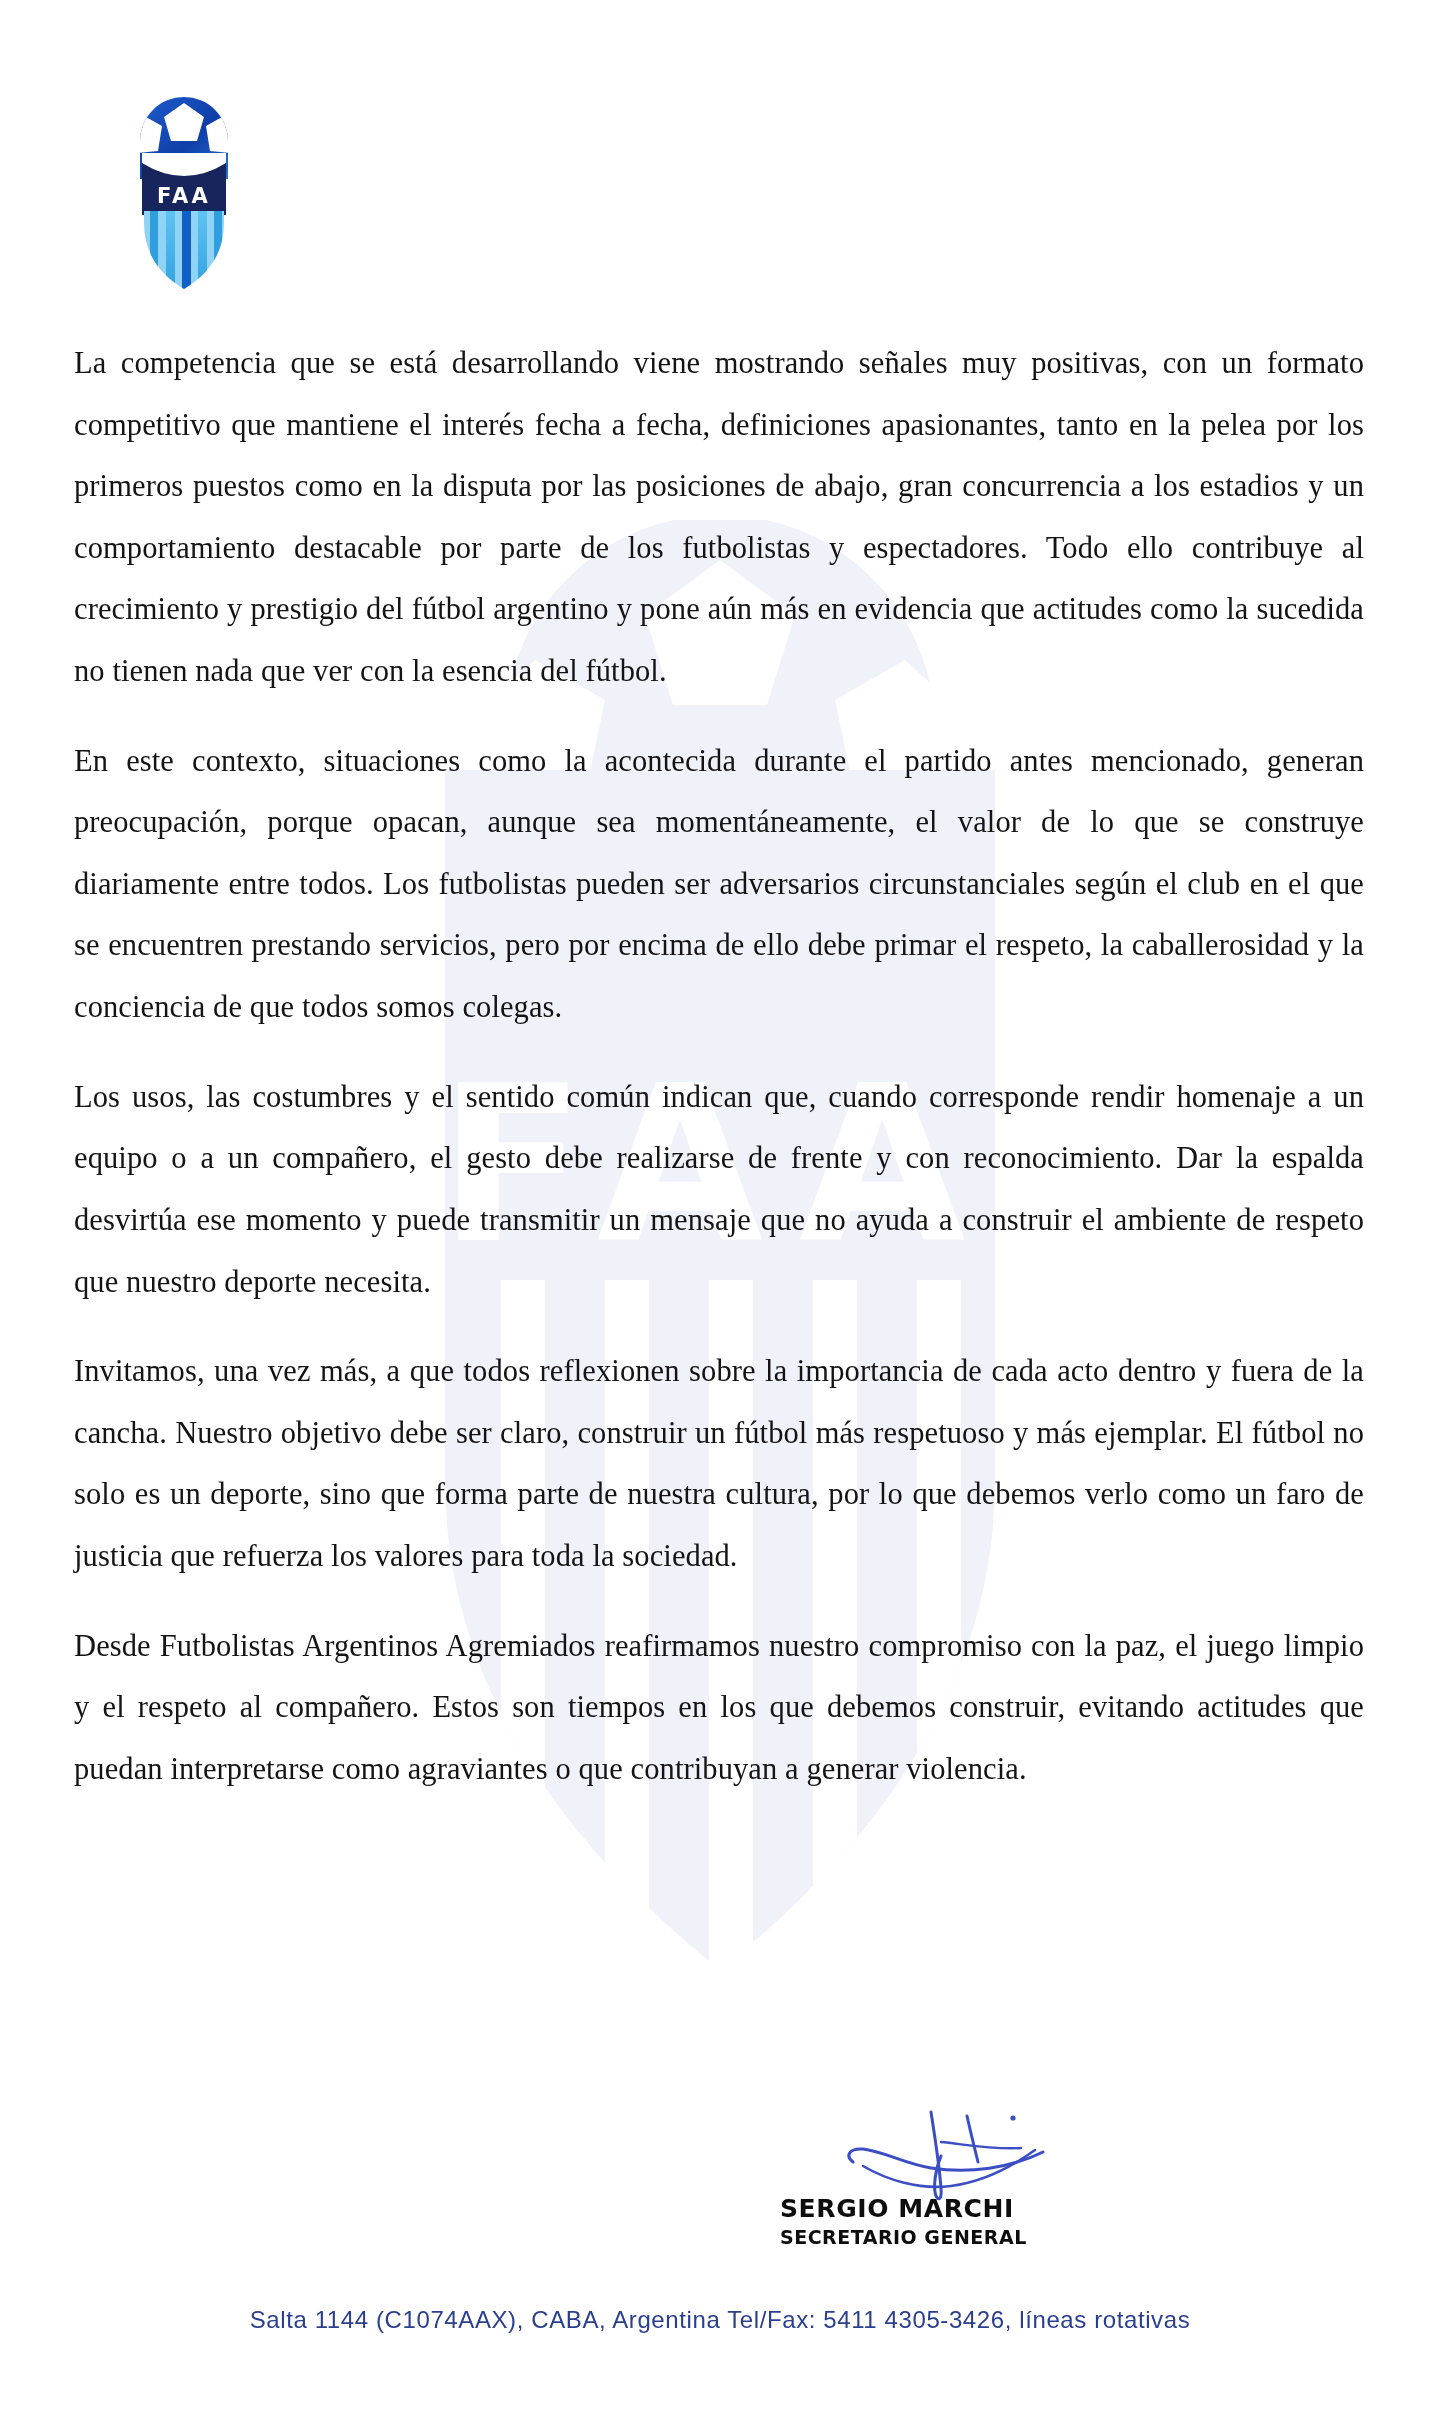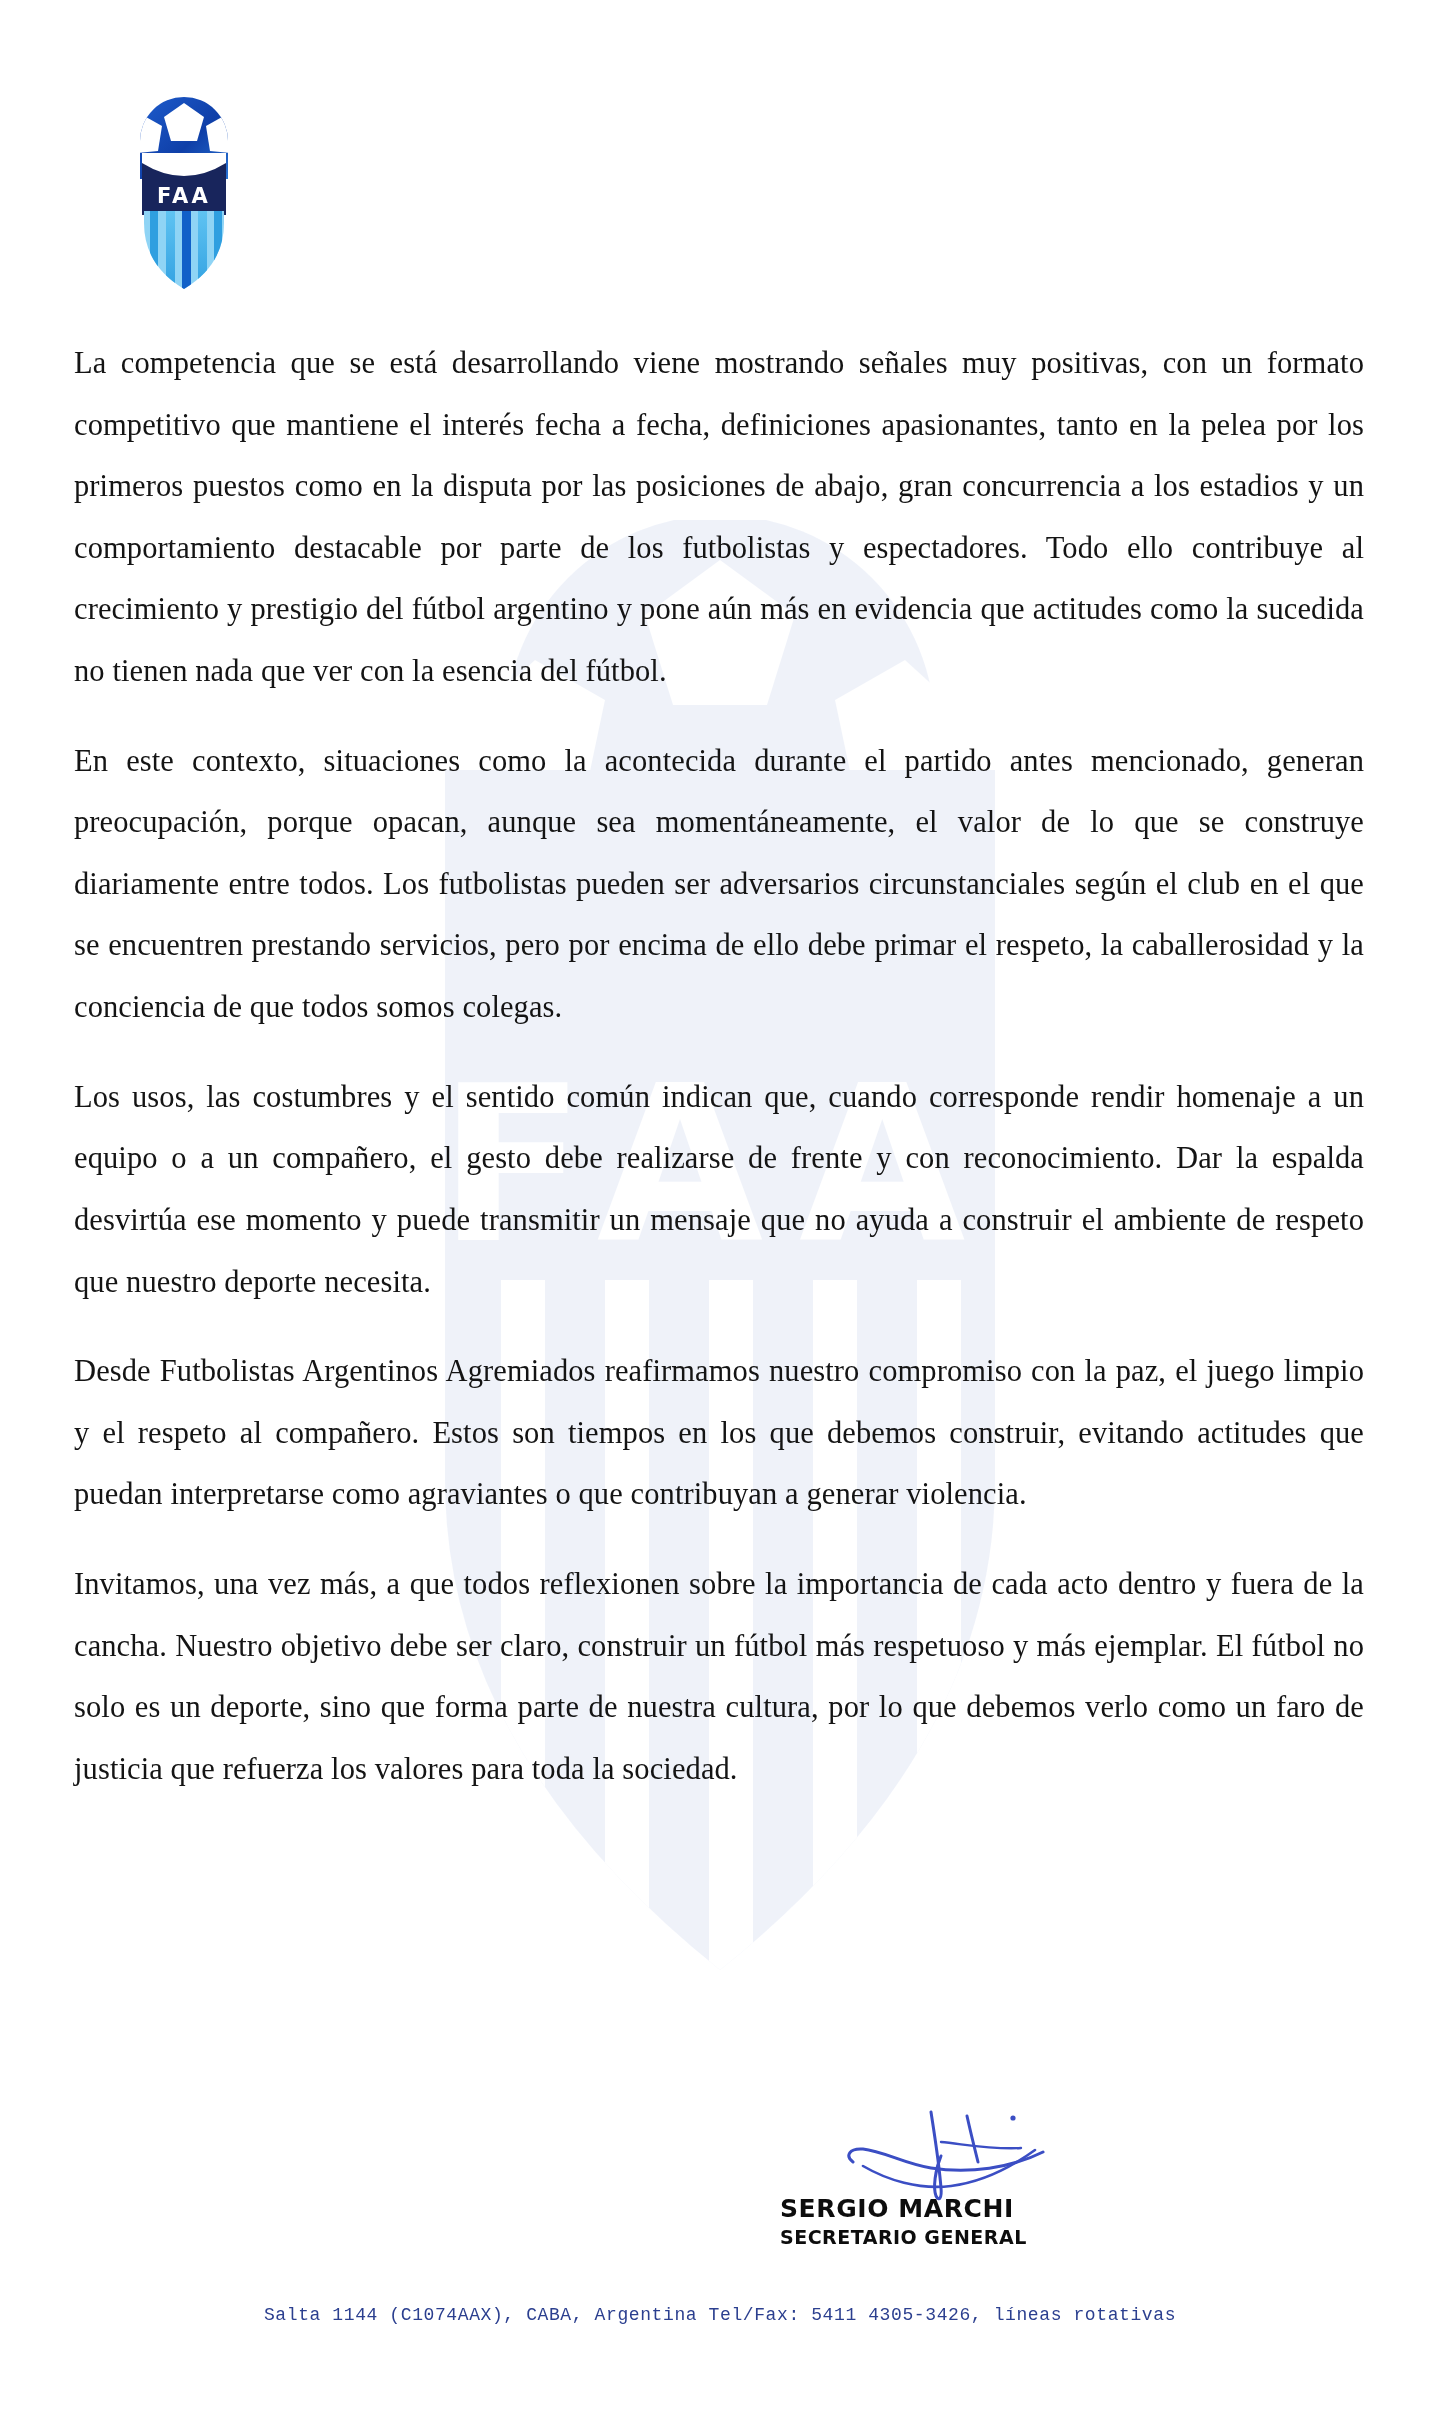--- a/index.html
+++ b/index.html
@@ -147,22 +147,22 @@
   
   .footer {
     position: absolute;
     left: 0;
     top: 2300px;
     width: 1440px;
     text-align: center;
     z-index: 4;
   }
   .footer-line {
-    font-family: Liberation Mono, monospace;
-    font-size: 18px;
+    font-family: Liberation Sans, sans-serif;
+    font-size: 24px;
     color: #2b3f8f;
     letter-spacing: 0.6px;
     line-height: 1.7;
   }
 </style>
 </head>
 <body>
 
 <div class="page">
 
@@ -242,22 +242,22 @@
         </g>
       </svg>
     </div>
 
   </div>
 
   <div class="body-col">
     <p class="para">La competencia que se está desarrollando viene mostrando señales muy positivas, con un formato competitivo que mantiene el interés fecha a fecha, definiciones apasionantes, tanto en la pelea por los primeros puestos como en la disputa por las posiciones de abajo, gran concurrencia a los estadios y un comportamiento destacable por parte de los futbolistas y espectadores. Todo ello contribuye al crecimiento y prestigio del fútbol argentino y pone aún más en evidencia que actitudes como la sucedida no tienen nada que ver con la esencia del fútbol.</p>
     <p class="para">En este contexto, situaciones como la acontecida durante el partido antes mencionado, generan preocupación, porque opacan, aunque sea momentáneamente, el valor de lo que se construye diariamente entre todos. Los futbolistas pueden ser adversarios circunstanciales según el club en el que se encuentren prestando servicios, pero por encima de ello debe primar el respeto, la caballerosidad y la conciencia de que todos somos colegas.</p>
     <p class="para">Los usos, las costumbres y el sentido común indican que, cuando corresponde rendir homenaje a un equipo o a un compañero, el gesto debe realizarse de frente y con reconocimiento. Dar la espalda desvirtúa ese momento y puede transmitir un mensaje que no ayuda a construir el ambiente de respeto que nuestro deporte necesita.</p>
+    <p class="para">Invitamos, una vez más, a que todos reflexionen sobre la importancia de cada acto dentro y fuera de la cancha. Nuestro objetivo debe ser claro, construir un fútbol más respetuoso y más ejemplar. El fútbol no solo es un deporte, sino que forma parte de nuestra cultura, por lo que debemos verlo como un faro de justicia que refuerza los valores para toda la sociedad.</p>
     <p class="para">Desde Futbolistas Argentinos Agremiados reafirmamos nuestro compromiso con la paz, el juego limpio y el respeto al compañero. Estos son tiempos en los que debemos construir, evitando actitudes que puedan interpretarse como agraviantes o que contribuyan a generar violencia.</p>
-    <p class="para">Invitamos, una vez más, a que todos reflexionen sobre la importancia de cada acto dentro y fuera de la cancha. Nuestro objetivo debe ser claro, construir un fútbol más respetuoso y más ejemplar. El fútbol no solo es un deporte, sino que forma parte de nuestra cultura, por lo que debemos verlo como un faro de justicia que refuerza los valores para toda la sociedad.</p>
   </div>
 
   <div class="signature-block">
     <div class="sig-scribble">
       <svg viewBox="0 0 290 120" xmlns="http://www.w3.org/2000/svg" aria-hidden="true">
         <g fill="none" stroke="#3b4ec4" stroke-linecap="round" stroke-linejoin="round">
           <path d="M96 8 C100 34 104 58 106 84 C107 94 104 98 101 92 C98 84 100 66 106 52" stroke-width="3"></path>
           <path d="M132 12 C136 30 140 46 143 58" stroke-width="3"></path>
           <path d="M18 58 C10 52 14 44 28 45 C48 47 70 60 96 64 C134 70 176 64 208 48" stroke-width="3"></path>
           <path d="M28 62 C52 76 84 86 116 82 C148 78 178 62 200 46" stroke-width="2.6"></path>

